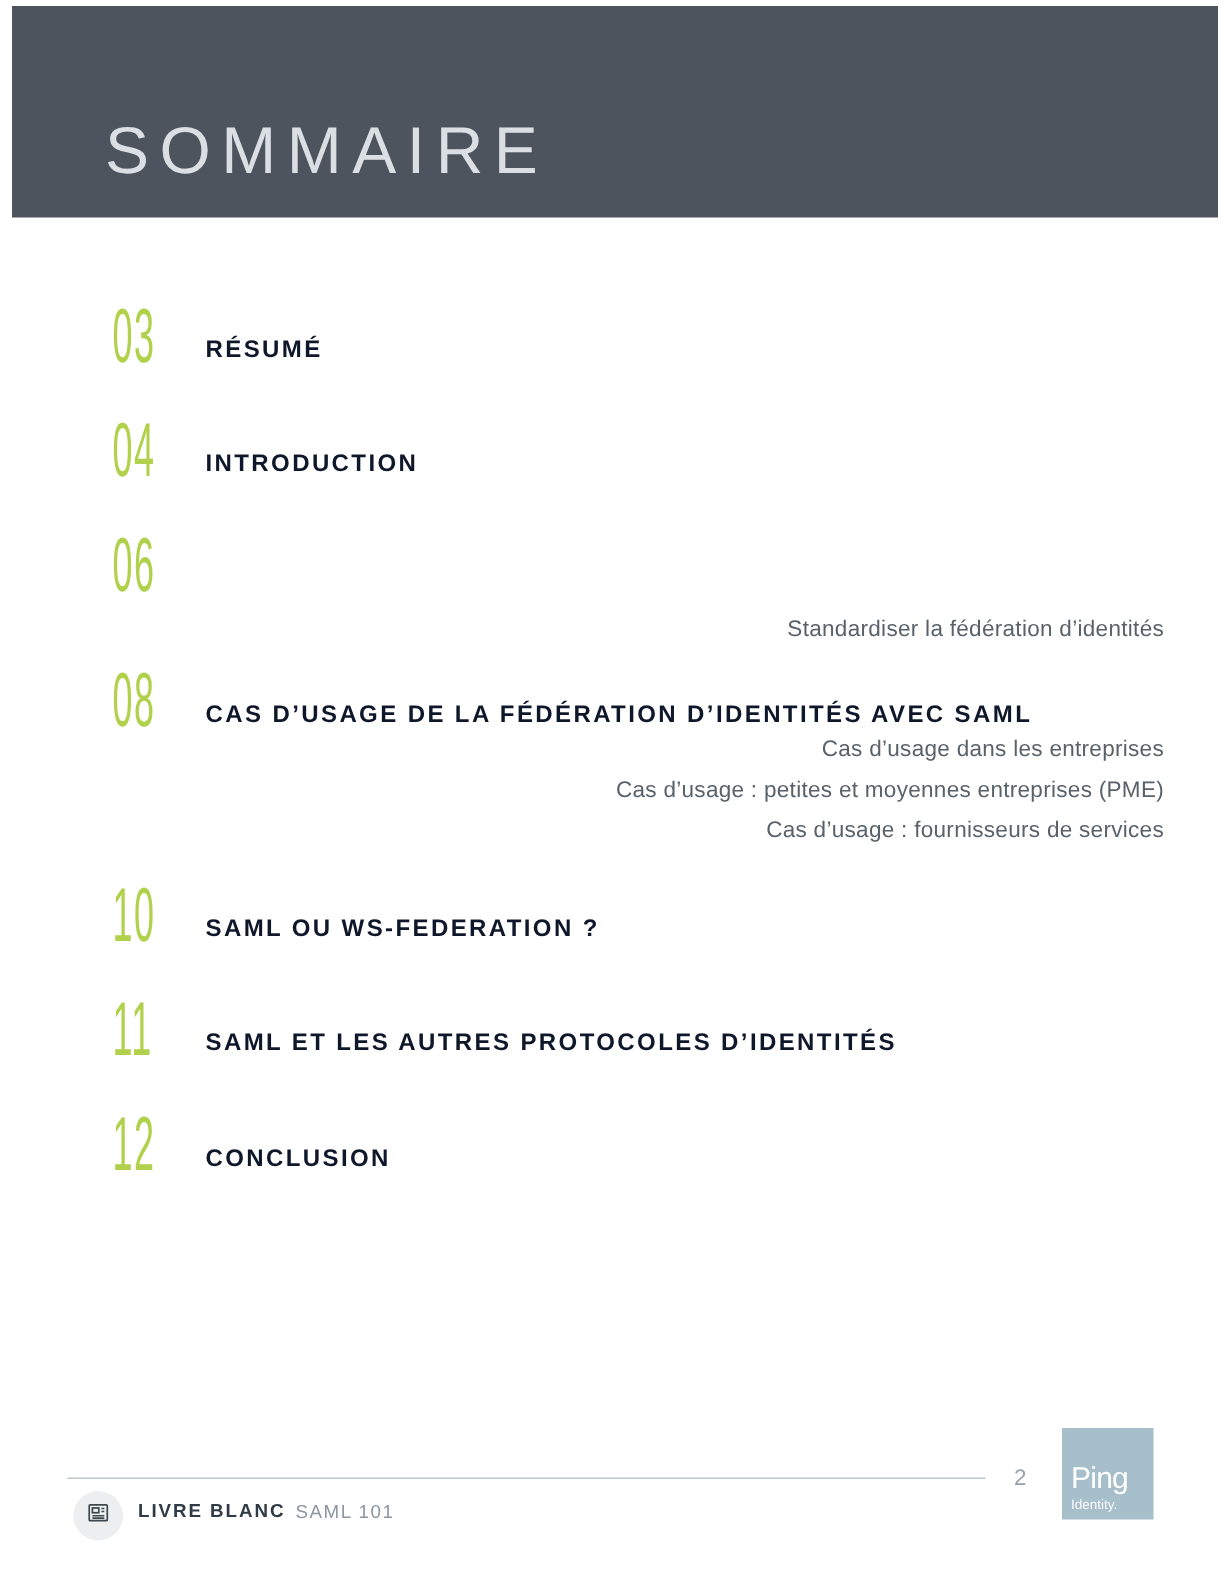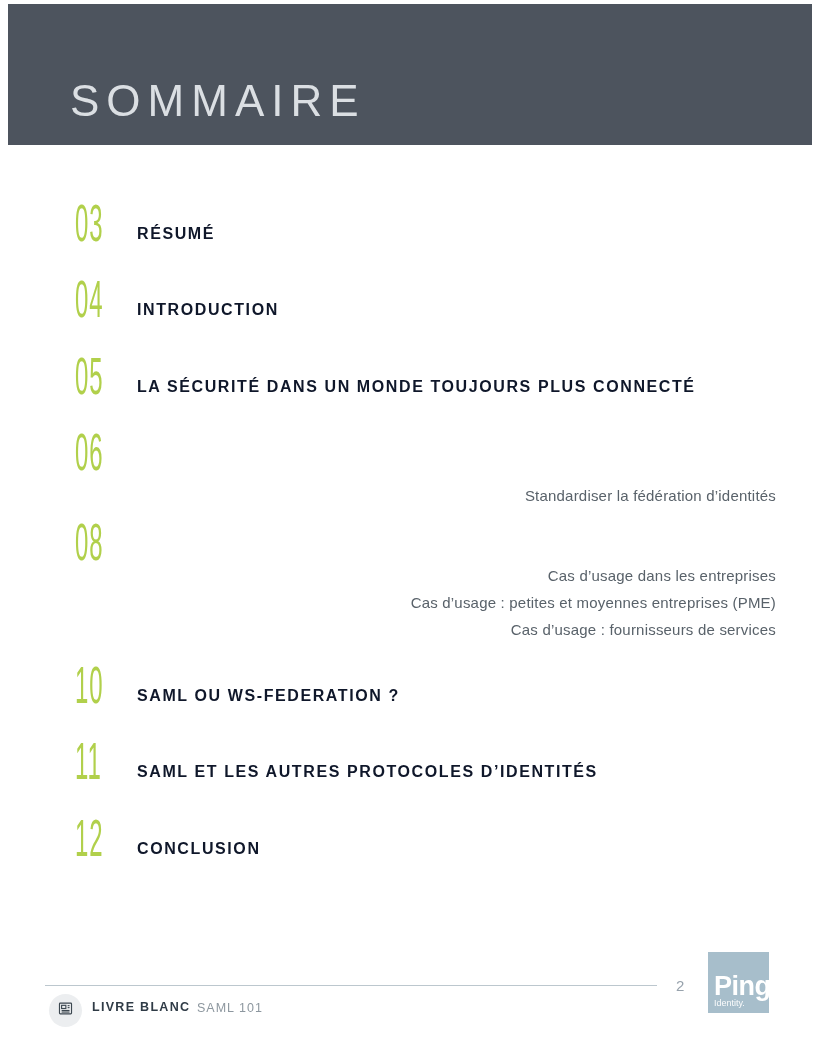--- a/index.html
+++ b/index.html
@@ -52,21 +52,21 @@
   .page-number {
     position:absolute; left:676px; top:977px;
     font-size:15px; color:#97a2ac;
   }
   .ping-logo {
     position:absolute; left:708px; top:952px; width:61px; height:61px;
     background:#a7becb; display:flex; flex-direction:column;
     justify-content:flex-end; padding:0 0 5px 6px; color:#ffffff;
   }
   .ping-logo-main {
-    font-size:27px; font-weight:bold; line-height:24px; letter-spacing:-0.5px;text-align:right;
+    font-size:20px; font-weight:normal; line-height:24px; letter-spacing:-0.5px;
   }
   .ping-logo-sub {
     font-size:9px; line-height:9px; margin-top:1px; opacity:0.95;
   }
   .footer-icon-circle {
     position:absolute; left:49px; top:994px; width:33px; height:33px;
     border-radius:50%; background:#eceef0;
     display:flex; align-items:center; justify-content:center;
   }
   .doc-type {
@@ -91,34 +91,31 @@
     <div class="entry-row mb38">
       <div class="entry-num">03</div>
       <div class="entry-title">RÉSUMÉ</div>
     </div>
 
     <div class="entry-row mb39">
       <div class="entry-num">04</div>
       <div class="entry-title">INTRODUCTION</div>
     </div>
 
-    <div class="entry-row mb38">
-      <div class="entry-num">05</div>
-      <div class="entry-title">LA SÉCURITÉ DANS UN MONDE TOUJOURS PLUS CONNECTÉ</div>
-    </div>
 
     <div class="entry-row">
       <div class="entry-num">06</div>
     </div>
     <div class="subs sub-block-06">
       <div>Standardiser la fédération d’identités</div>
     </div>
 
     <div class="entry-row">
       <div class="entry-num">08</div>
+      <div class="entry-title">CAS D’USAGE DE LA FÉDÉRATION D’IDENTITÉS AVEC SAML</div>
     </div>
     <div class="subs mb24">
       <div>Cas d’usage dans les entreprises</div>
       <div>Cas d’usage : petites et moyennes entreprises (PME)</div>
       <div>Cas d’usage : fournisseurs de services</div>
     </div>
 
     <div class="entry-row mb38">
       <div class="entry-num">10</div>
       <div class="entry-title">SAML OU WS-FEDERATION ?</div>

